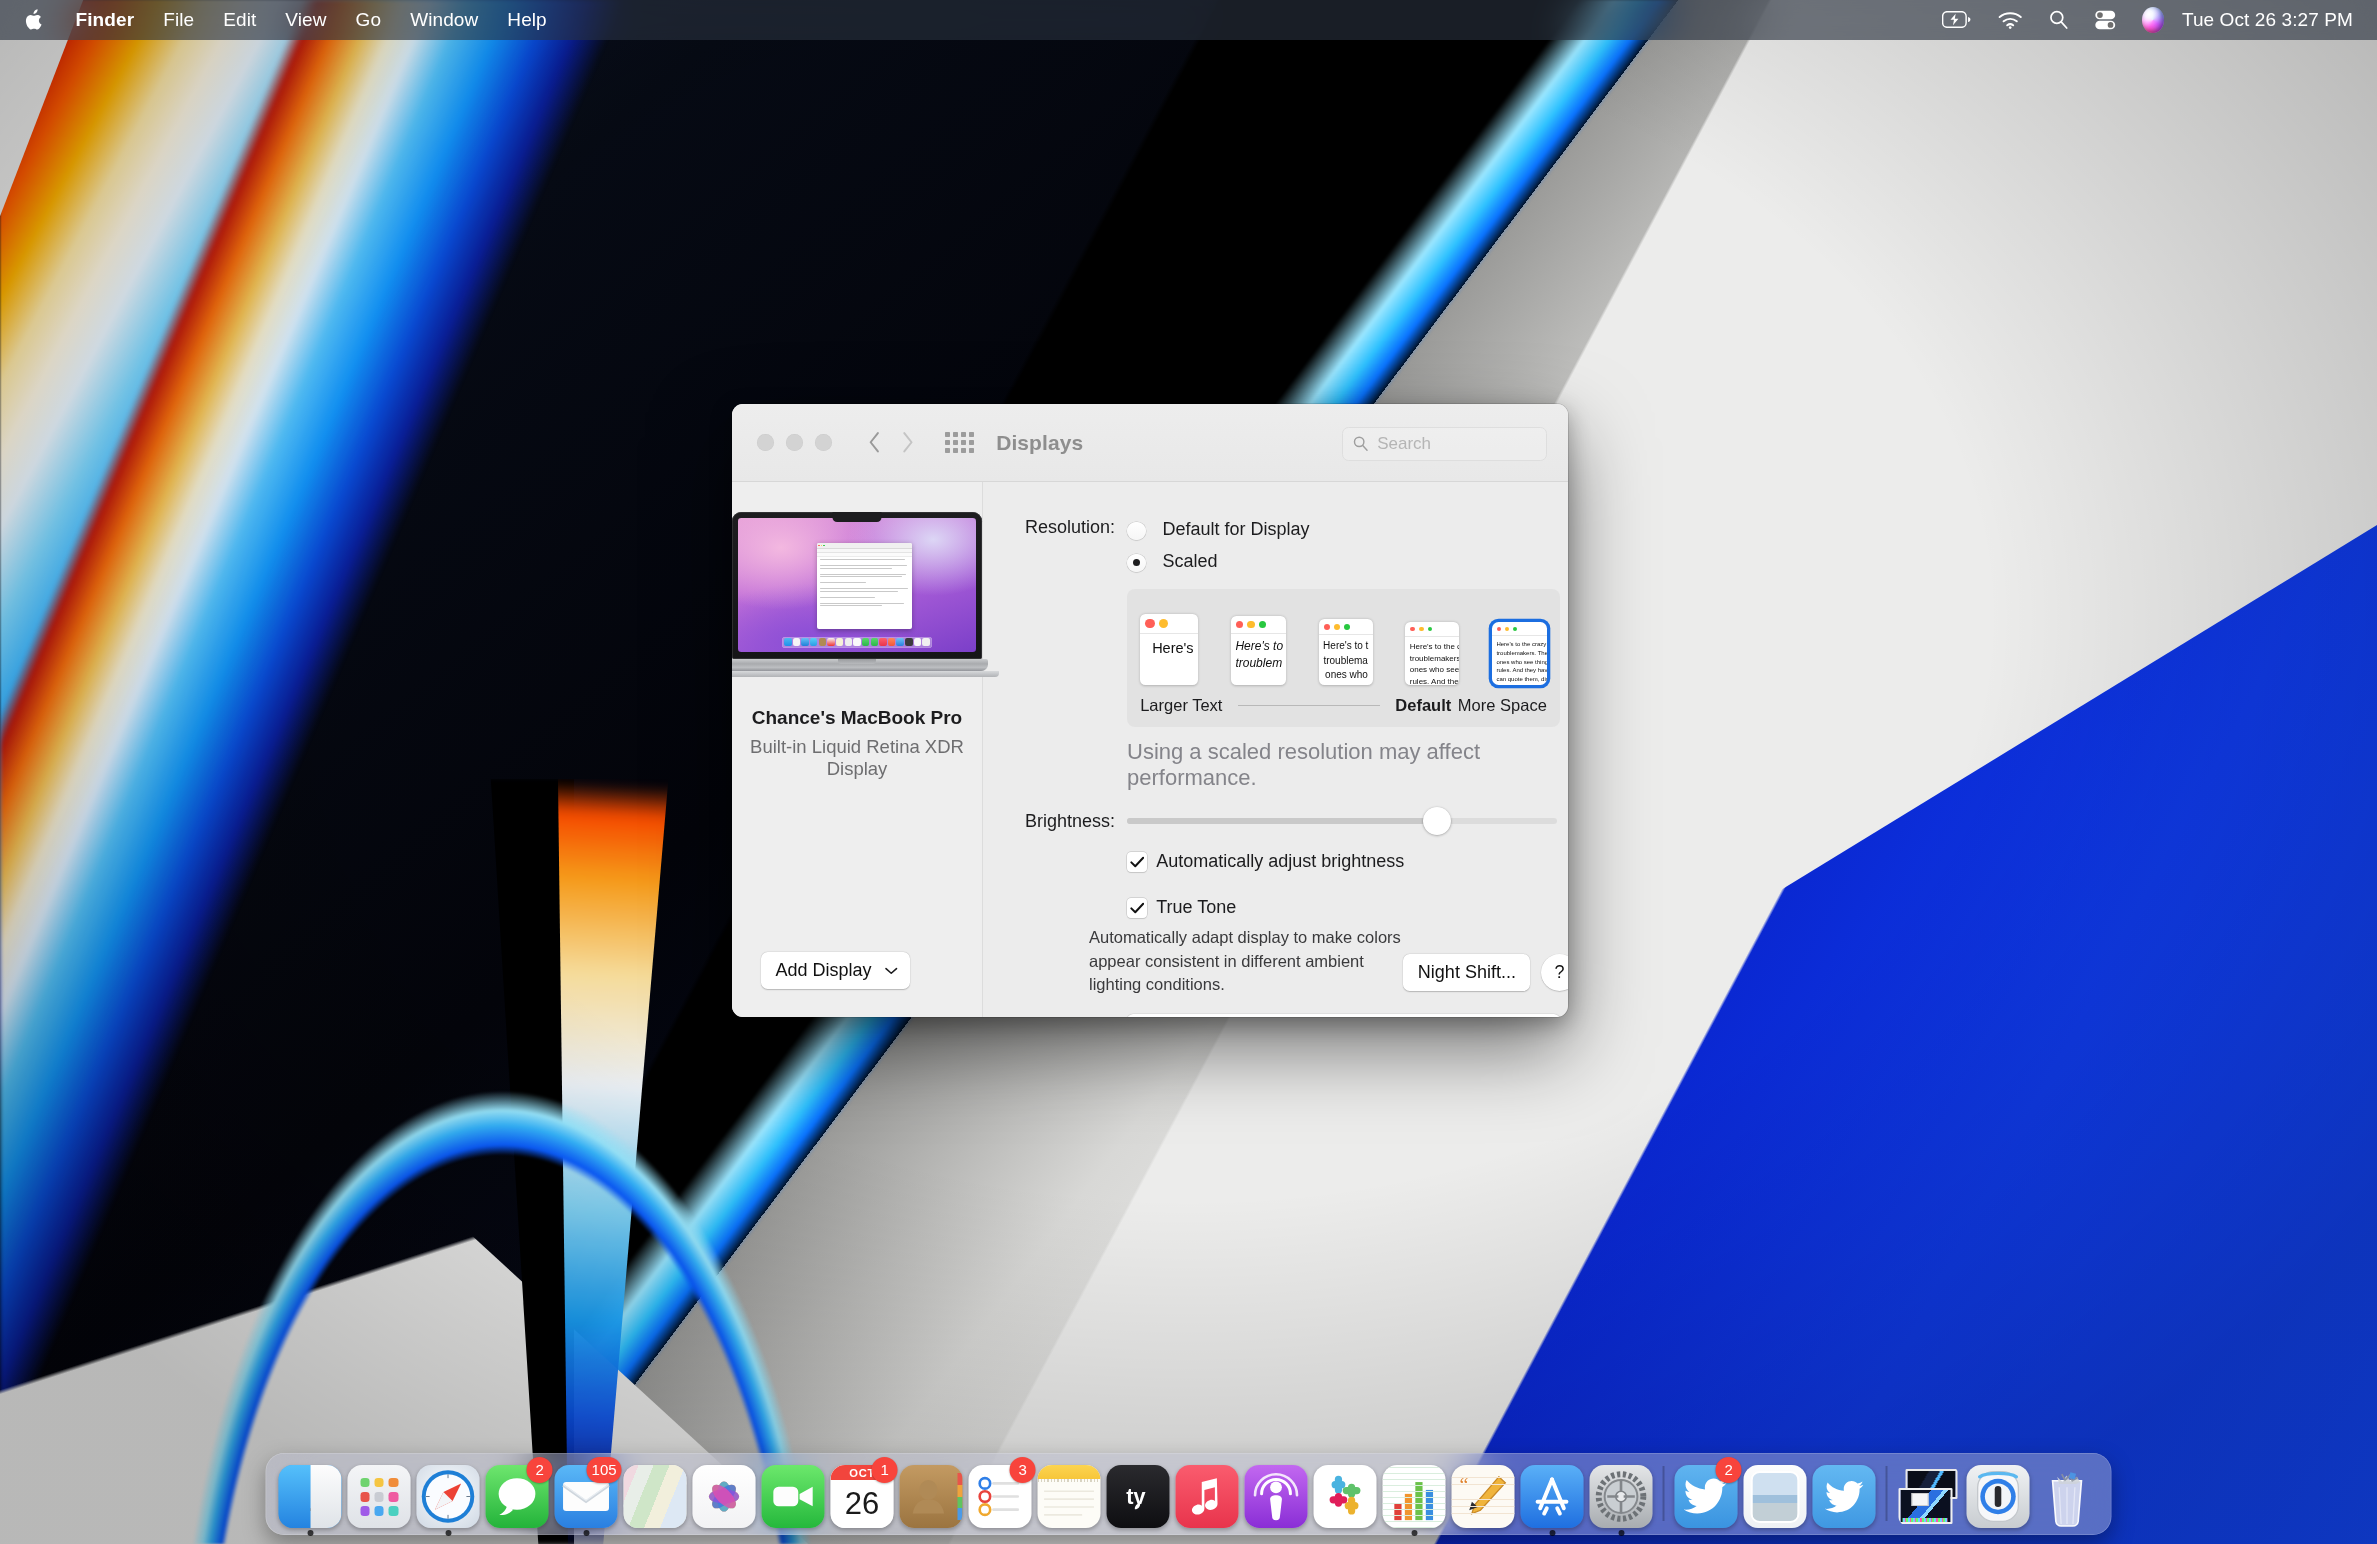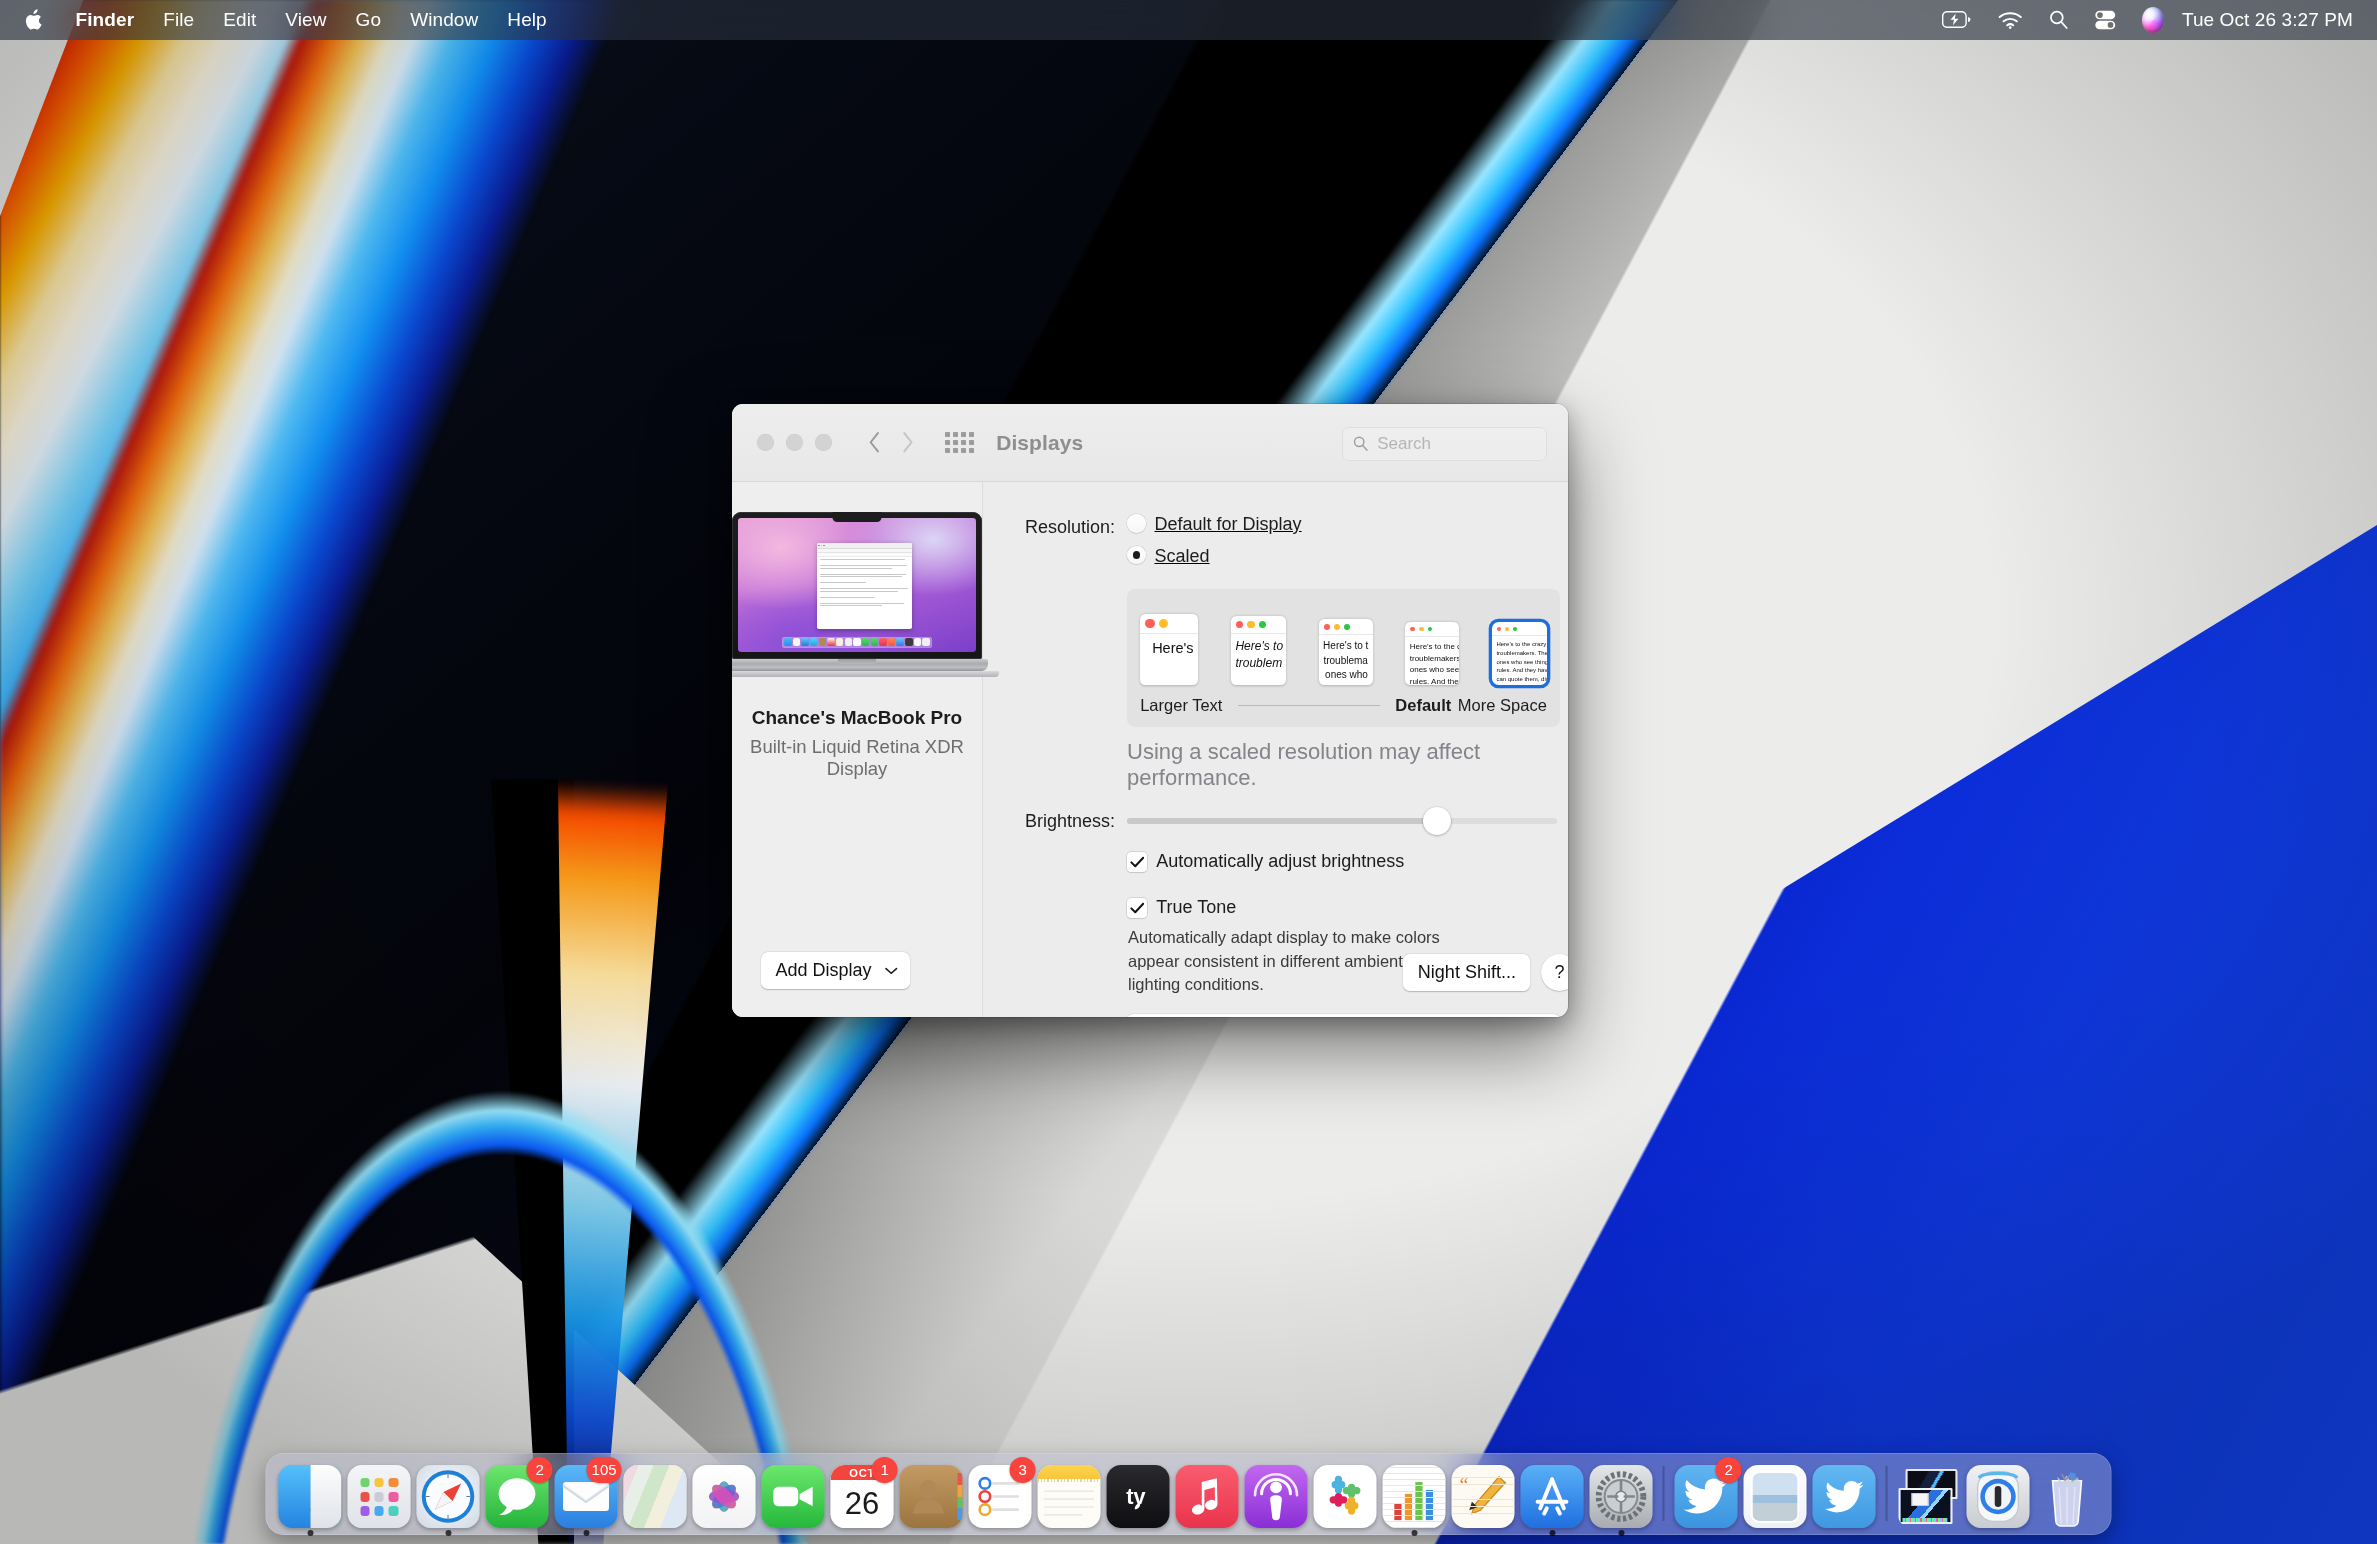--- a/index.html
+++ b/index.html
@@ -298,21 +298,21 @@
   }
 
   
   #main-panel { flex: 1; padding: 32px 51px 0 28px; position: relative; }
   .row { display: flex; align-items: flex-start; }
   .row-label {
     width: 116px; text-align: right; padding-right: 12px;
     font-size: 18px; color: #1c1c1e; line-height: 26.4px;
     flex-shrink: 0;
   }
-  .radio-row { display: flex; align-items: flex-start; gap: 9px; height: 26.4px; text-decoration: underline; }
+  .radio-row { display: flex; align-items: flex-end; gap: 17px; height: 26.4px; }
   .radio {
     width: 18.5px; height: 18.5px; border-radius: 50%;
     background: linear-gradient(#ffffff, #f6f6f6);
     box-shadow: 0 0 0 0.5px #c4c4c4, 0 0.7px 1px rgba(0,0,0,.12);
     display: flex; align-items: center; justify-content: center;
     flex-shrink: 0;
   }
   .radio .dot { width: 7.3px; height: 7.3px; border-radius: 50%; background: #1c1c1e; }
   .radio-label { font-size: 18px; color: #1c1c1e; }
 
@@ -368,21 +368,21 @@
   
   .check-row { display: flex; align-items: center; gap: 9.2px; margin-left: 116px; }
   .checkbox {
     width: 20px; height: 20px; border-radius: 4px; background: #fff;
     box-shadow: 0 0 0 0.5px #bdbdbd, 0 0.7px 1px rgba(0,0,0,.12);
     display: flex; align-items: center; justify-content: center;
     flex-shrink: 0;
   }
   .check-label { font-size: 18px; color: #1c1c1e; }
   #truetone-desc {
-    margin: 8px 0 0 117px; font-size: 16.5px; color: #3a3a3c;
+    margin: 8px 0 0 78px; font-size: 16.5px; color: #3a3a3c;
     line-height: 1.42; max-width: 330px;
   }
 
   
   .popup-row { display: flex; align-items: center; margin-top: 17px; }
   .popup {
     flex: 1; height: 36px; background: #fff; border-radius: 6px;
     box-shadow: 0 0.7px 1.3px rgba(0,0,0,.20), 0 0 0 0.3px rgba(0,0,0,.09);
     display: flex; align-items: center; padding: 0 9.2px 0 12px;
     font-size: 18px; color: #111; position: relative;

